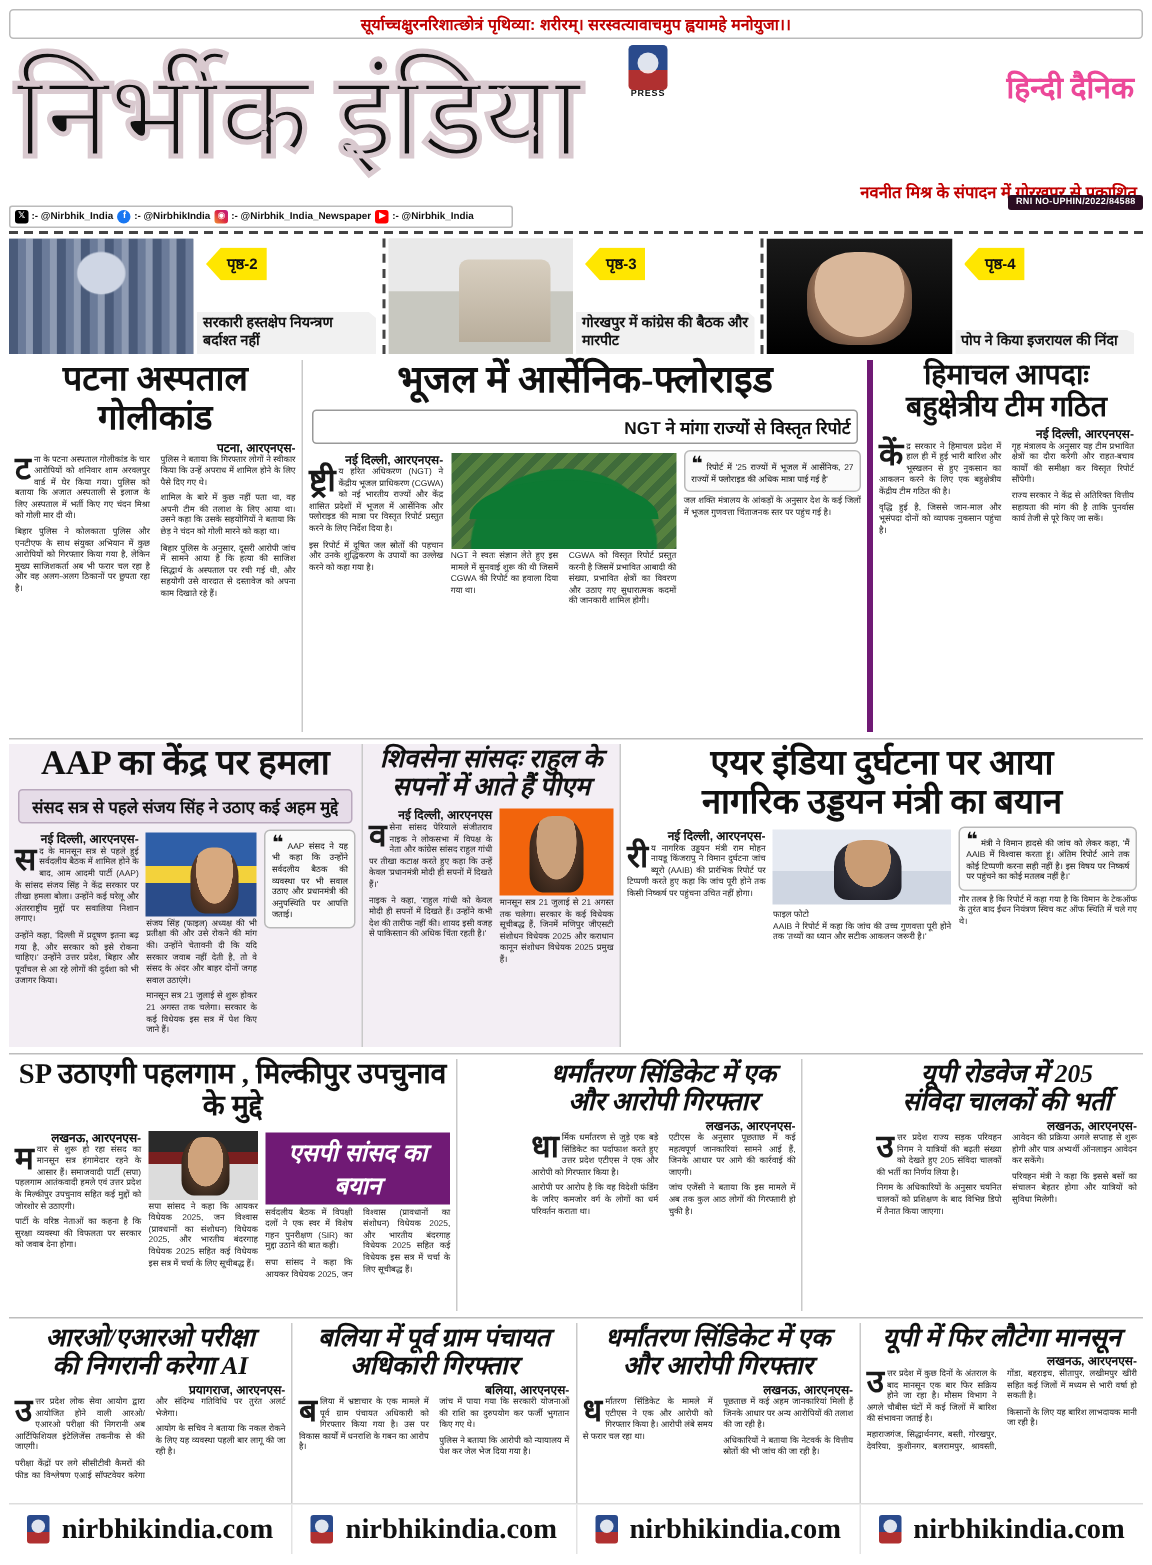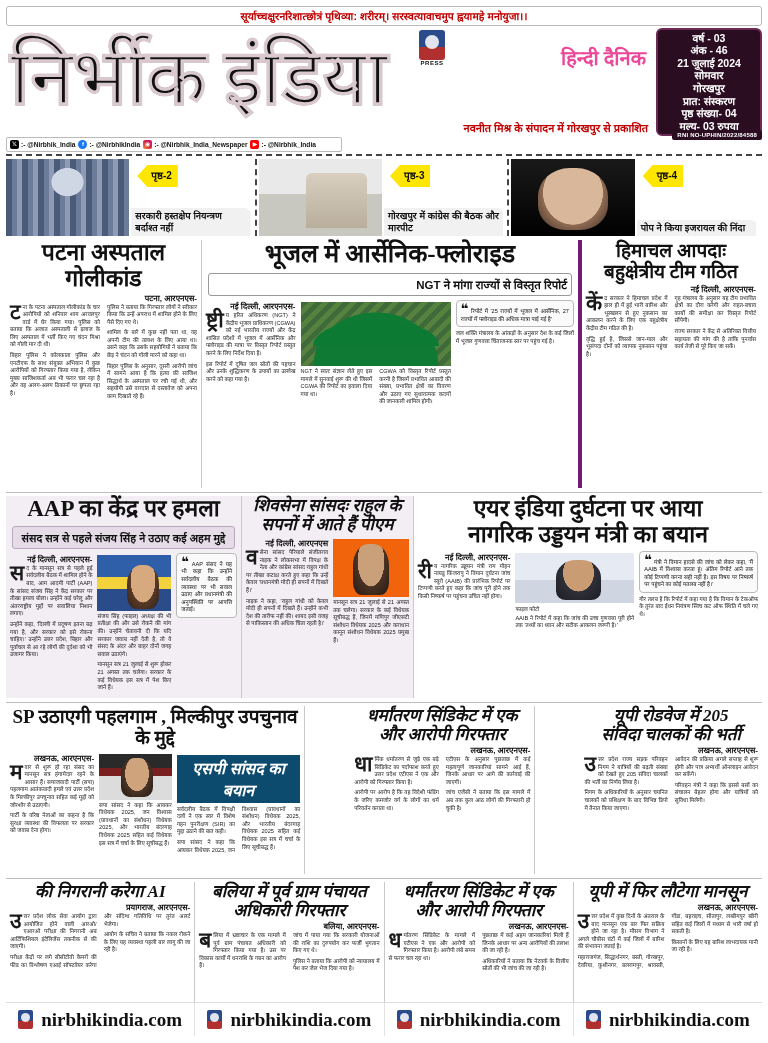--- a/index.html
+++ b/index.html
@@ -180,21 +180,21 @@
     text-align: right; font-weight: bold; font-size: 11.5px;
     padding: 3px 4px; margin: 5px 2px 4px 2px; background: #fff;
     color: #111;
   }
   .subhead-band {
     background: #e6dce8; border: 1px solid #b9a8bd; border-radius: 3px;
     text-align: center; font-weight: bold; font-size: 11px;
     padding: 3px 4px; margin: 4px 2px; color: #111;
   }
   .subhead-black {
-    background: #0c4a6e; color: #fff; font-style: italic;
+    background: #701a75; color: #fff; font-style: italic;
     text-align: center; font-weight: bold; font-size: 16px;
     padding: 2px 6px; margin: 3px 0;
   }
 
   .byline { font-size: 8px; font-weight: bold; text-align: right; color: #111; margin-bottom: 1px;}
   .body-cols { column-gap: 7px; font-size: 5.6px; line-height: 7.6px; text-align: justify; color: #1a1a1a; }
   .c2 { column-count: 2; }
   .body-cols p { margin: 0 0 3px 0; }
   .dropcap::first-letter {
     font-family: "Liberation Serif", serif;
@@ -277,30 +277,20 @@
   <div class="masthead">
     <div class="mast-left">
       <div class="mast-title">निर्भीक इंडिया</div>
       <div class="mast-center">
         <div class="press-logo"></div>
         <div class="press-word">PRESS</div>
       </div>
       <div class="mast-hindi-daily">हिन्दी दैनिक</div>
       <div class="mast-tagline">नवनीत मिश्र के संपादन में गोरखपुर से प्रकाशित</div>
     </div>
-    <div class="mast-right">
-      <div class="line">वर्ष - 03</div>
-      <div class="line">अंक - 46</div>
-      <div class="line">21 जुलाई 2024</div>
-      <div class="line">सोमवार</div>
-      <div class="line">गोरखपुर</div>
-      <div class="line">प्रात: संस्करण</div>
-      <div class="line">पृष्ठ संख्या- 04</div>
-      <div class="line">मूल्य- 03 रुपया</div>
-    </div>
   </div>
   <div class="rni-bar">RNI NO-UPHIN/2022/84588</div>
 
   <div class="social-bar">
     <div class="soc">
       <span class="soc-ic ic-x">𝕏</span>
       <span class="soc-tx">:- @Nirbhik_India</span>
     </div>
     <div class="soc">
       <span class="soc-ic ic-fb">f</span>
@@ -538,20 +528,21 @@
         <p>परिवहन मंत्री ने कहा कि इससे बसों का संचालन बेहतर होगा और यात्रियों को सुविधा मिलेगी।</p>
       </div>
     </div>
   </div>
 
   <div class="hr-solid"></div>
 
   <div class="row4">
 
     <div class="r4">
+      <div class="hl-big hl-sm hl-italic">आरओ/एआरओ परीक्षा</div>
       <div class="hl-big hl-sm hl-italic">की निगरानी करेगा AI</div>
       <div class="byline">प्रयागराज, आरएनएस-</div>
       <div class="body-cols c2">
         <p class="dropcap">उत्तर प्रदेश लोक सेवा आयोग द्वारा आयोजित होने वाली आरओ/एआरओ परीक्षा की निगरानी अब आर्टिफिशियल इंटेलिजेंस तकनीक से की जाएगी।</p>
         <p>परीक्षा केंद्रों पर लगे सीसीटीवी कैमरों की फीड का विश्लेषण एआई सॉफ्टवेयर करेगा और संदिग्ध गतिविधि पर तुरंत अलर्ट भेजेगा।</p>
         <p>आयोग के सचिव ने बताया कि नकल रोकने के लिए यह व्यवस्था पहली बार लागू की जा रही है।</p>
       </div>
     </div>
 
     <div class="r4">

